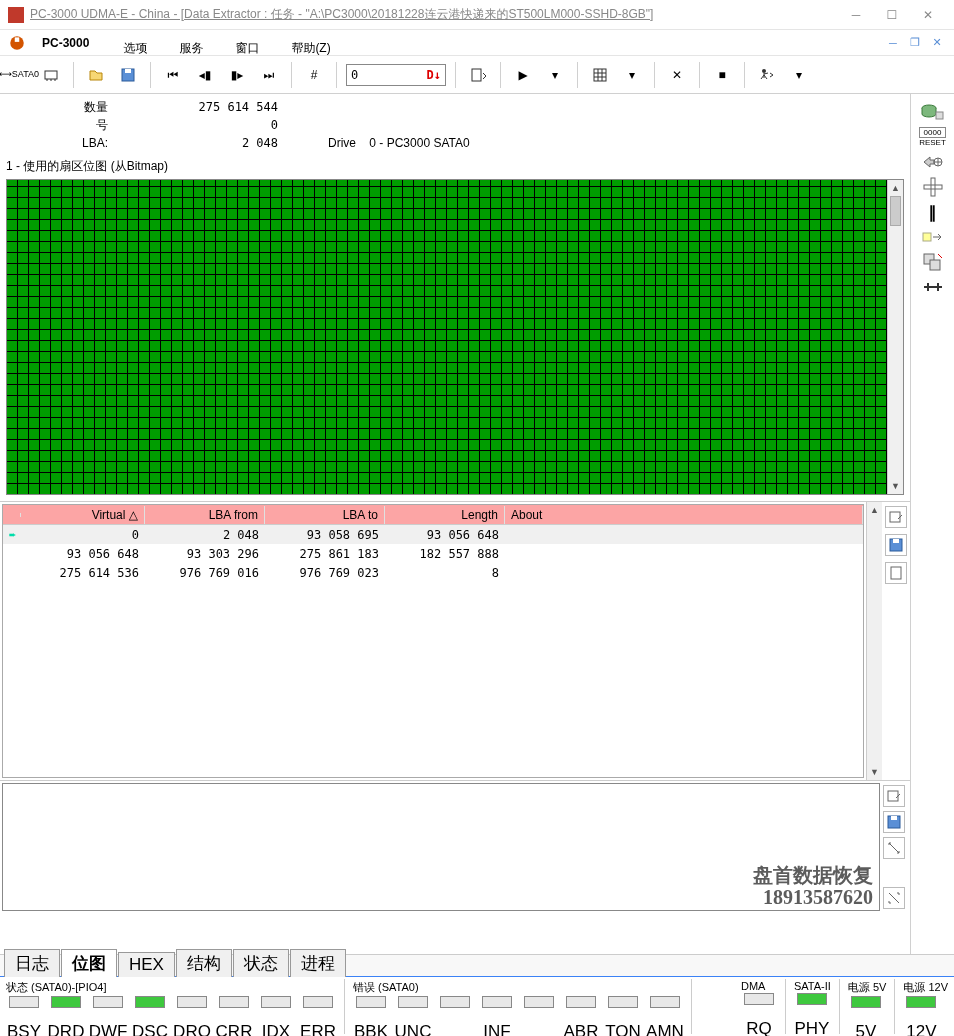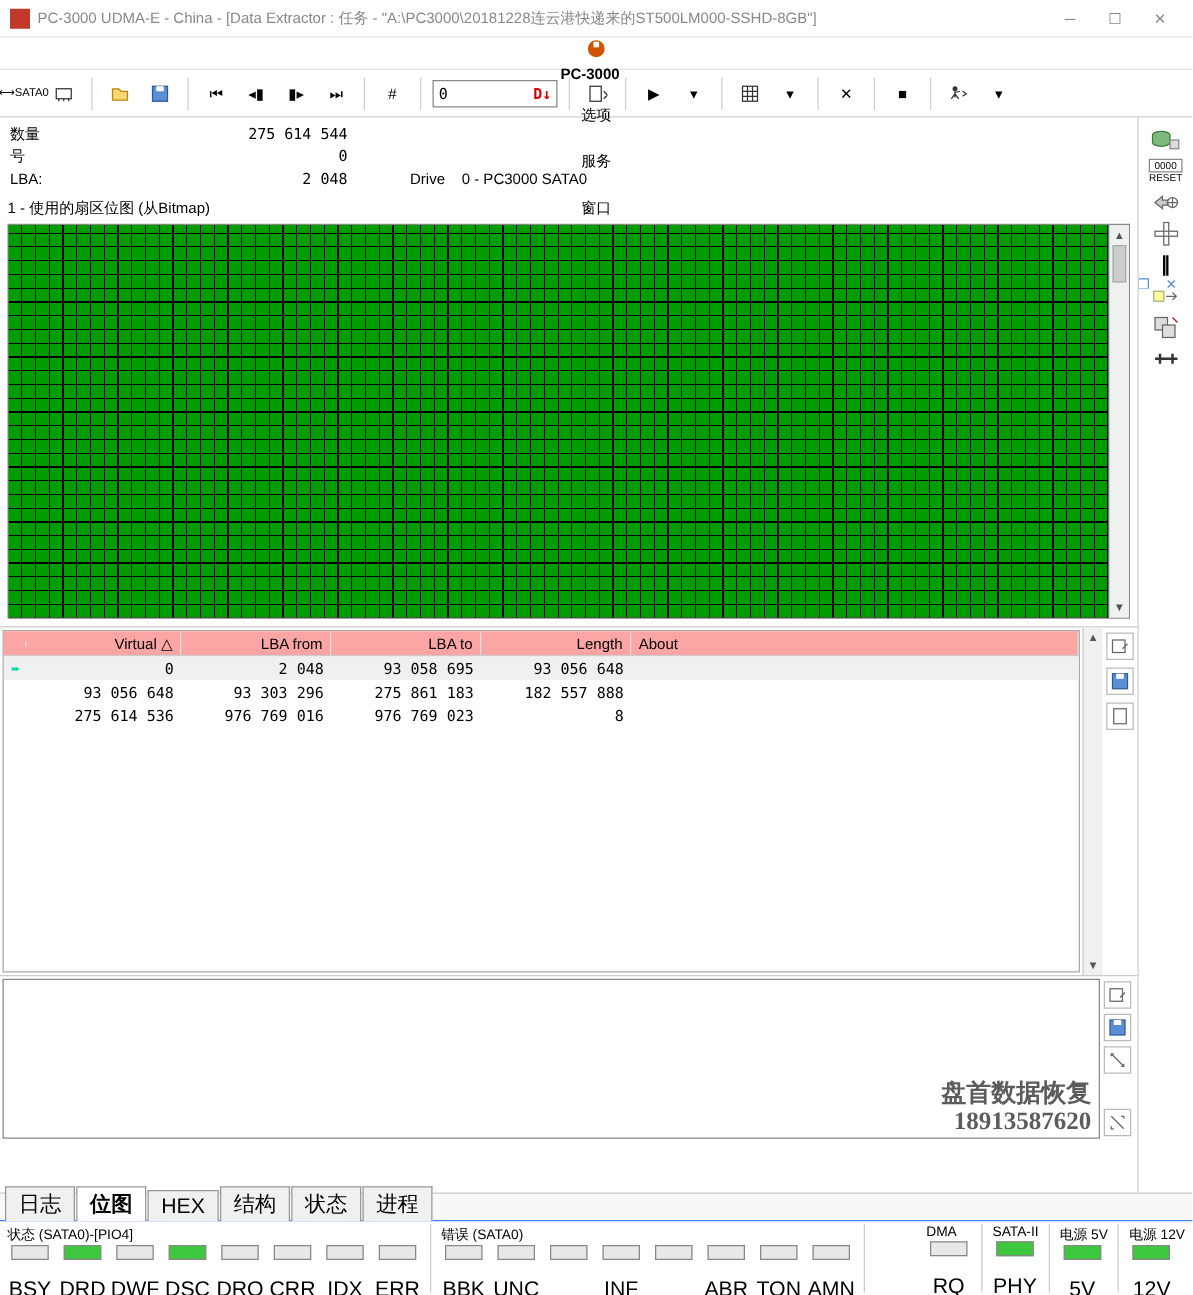--- a/index.html
+++ b/index.html
@@ -1,39 +1,39 @@
 <!DOCTYPE html>
 <html><head>
 <meta charset="utf-8">
 <style>
 * { box-sizing: border-box; margin: 0; padding: 0; }
 body { font-family: "Microsoft YaHei", Tahoma, sans-serif; font-size: 12px; background: #fff; width: 954px; height: 1036px; overflow: hidden; }
 .titlebar { height: 30px; background: #fff; display: flex; align-items: center; padding: 0 8px; border-bottom: 1px solid #e5e5e5; color: #888; }
 .titlebar .app-icon { width: 16px; height: 16px; background: #c0392b; margin-right: 6px; }
-.titlebar .title { flex: 1; font-size: 12px; }
+.titlebar .title { flex: 1; font-size: 12px; text-decoration: underline; }
 .titlebar .win-btn { width: 36px; height: 30px; display: flex; align-items: center; justify-content: center; color: #888; cursor: pointer; }
-.menubar { height: 26px; display: flex; align-items: center; padding: 0 8px; border-bottom: 1px solid #e5e5e5; gap: 4px; flex-direction: column; }
+.menubar { height: 26px; display: flex; align-items: center; padding: 0 8px; border-bottom: 1px solid #e5e5e5; gap: 16px; }
 .menubar .mbicon { width: 18px; height: 18px; display:inline-block; }
 .menubar .mlabel { font-weight: bold; margin-right: 10px; }
 .menubar .mitem { padding: 2px 8px; cursor: pointer; margin-top: 12px; }
 .menubar .mdi { margin-left: auto; display: flex; gap: 4px; }
 .menubar .mdi span { width: 18px; height: 18px; display:flex; align-items:center; justify-content:center; color:#5a8fd6; cursor:pointer; font-size:11px; }
 .toolbar { height: 38px; display: flex; align-items: center; padding: 0 6px; gap: 6px; border-bottom: 1px solid #d0d0d0; }
 .toolbar .tbtn { width: 26px; height: 26px; display: flex; align-items: center; justify-content: center; cursor: pointer; border: 1px solid transparent; }
 .toolbar .tsep { width: 1px; height: 26px; background: #d0d0d0; margin: 0 3px; }
 .toolbar .sata { font-size: 9px; text-align:center; line-height:9px; }
 .toolbar .numbox { width: 100px; height: 22px; border:1px solid #888; display:flex; align-items:center; padding:0 4px; font-family: monospace; }
 .toolbar .numbox .nred { color:#d00; font-weight:bold; margin-left:auto; }
 .content { display: flex; height: calc(100% - 30px - 26px - 38px - 22px - 60px); }
 .main-col { flex: 1; display: flex; flex-direction: column; min-width:0; }
 .side-col { width: 44px; border-left: 1px solid #d0d0d0; display: flex; flex-direction: column; align-items:center; padding-top: 6px; gap: 1px; }
 .side-col .sbtn { width: 28px; height: 24px; display:flex; align-items:center; justify-content:center; cursor:pointer; }
 .info-block { padding: 4px 8px; font-size: 12px; line-height: 18px; }
 .info-row { display:flex; }
-.info-row .lab { width: 110px; padding-right:10px; }
+.info-row .lab { width: 110px; text-align:right; padding-right:10px; }
 .info-row .val { width: 170px; text-align:right; font-family: monospace; padding-right:10px; }
 .info-row .extra { padding-left: 10px; }
 .bitmap-header { padding: 2px 6px; font-size: 12px; }
 .bitmap-container { position:relative; border:1px solid #888; margin:2px 6px 6px 6px; height: 316px; display:flex; }
 .bitmap { flex:1; background: repeating-linear-gradient(90deg, #00c800 0 10px, #000 10px 11px), repeating-linear-gradient(0deg, #00c800 0 10px, #000 10px 11px); background-blend-mode: multiply; }
 .bitmap-scroll { width:16px; background:#f0f0f0; border-left:1px solid #ccc; position:relative; }
 .bitmap-scroll .up, .bitmap-scroll .dn { height:16px; display:flex; align-items:center; justify-content:center; font-size:9px; color:#555; cursor:pointer; }
 .bitmap-scroll .thumb { position:absolute; top:16px; left:2px; right:2px; height:30px; background:#ccc; border:1px solid #aaa; }
 .table-section { display:flex; height: 280px; border-top:1px solid #ccc; border-bottom:1px solid #ccc; }
 .tbl-wrap { flex:1; display:flex; flex-direction:column; border:1px solid #aaa; margin:2px; min-width:0;}

